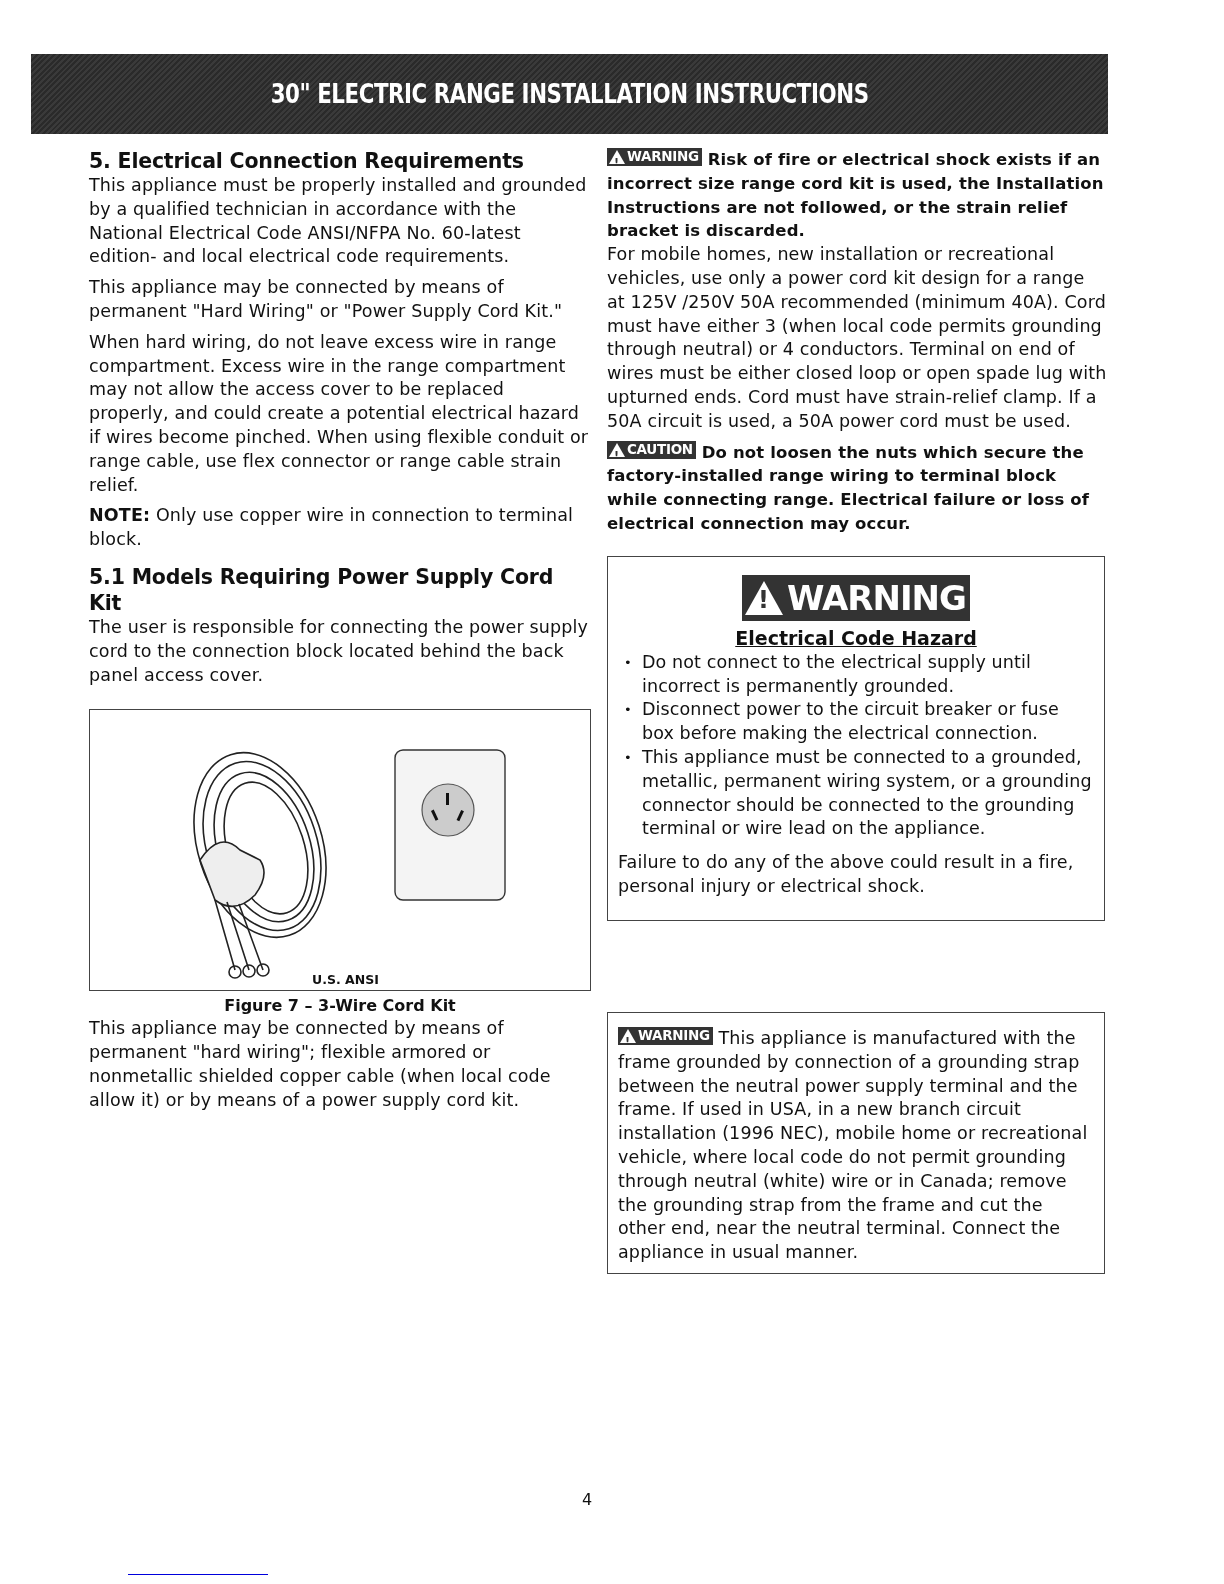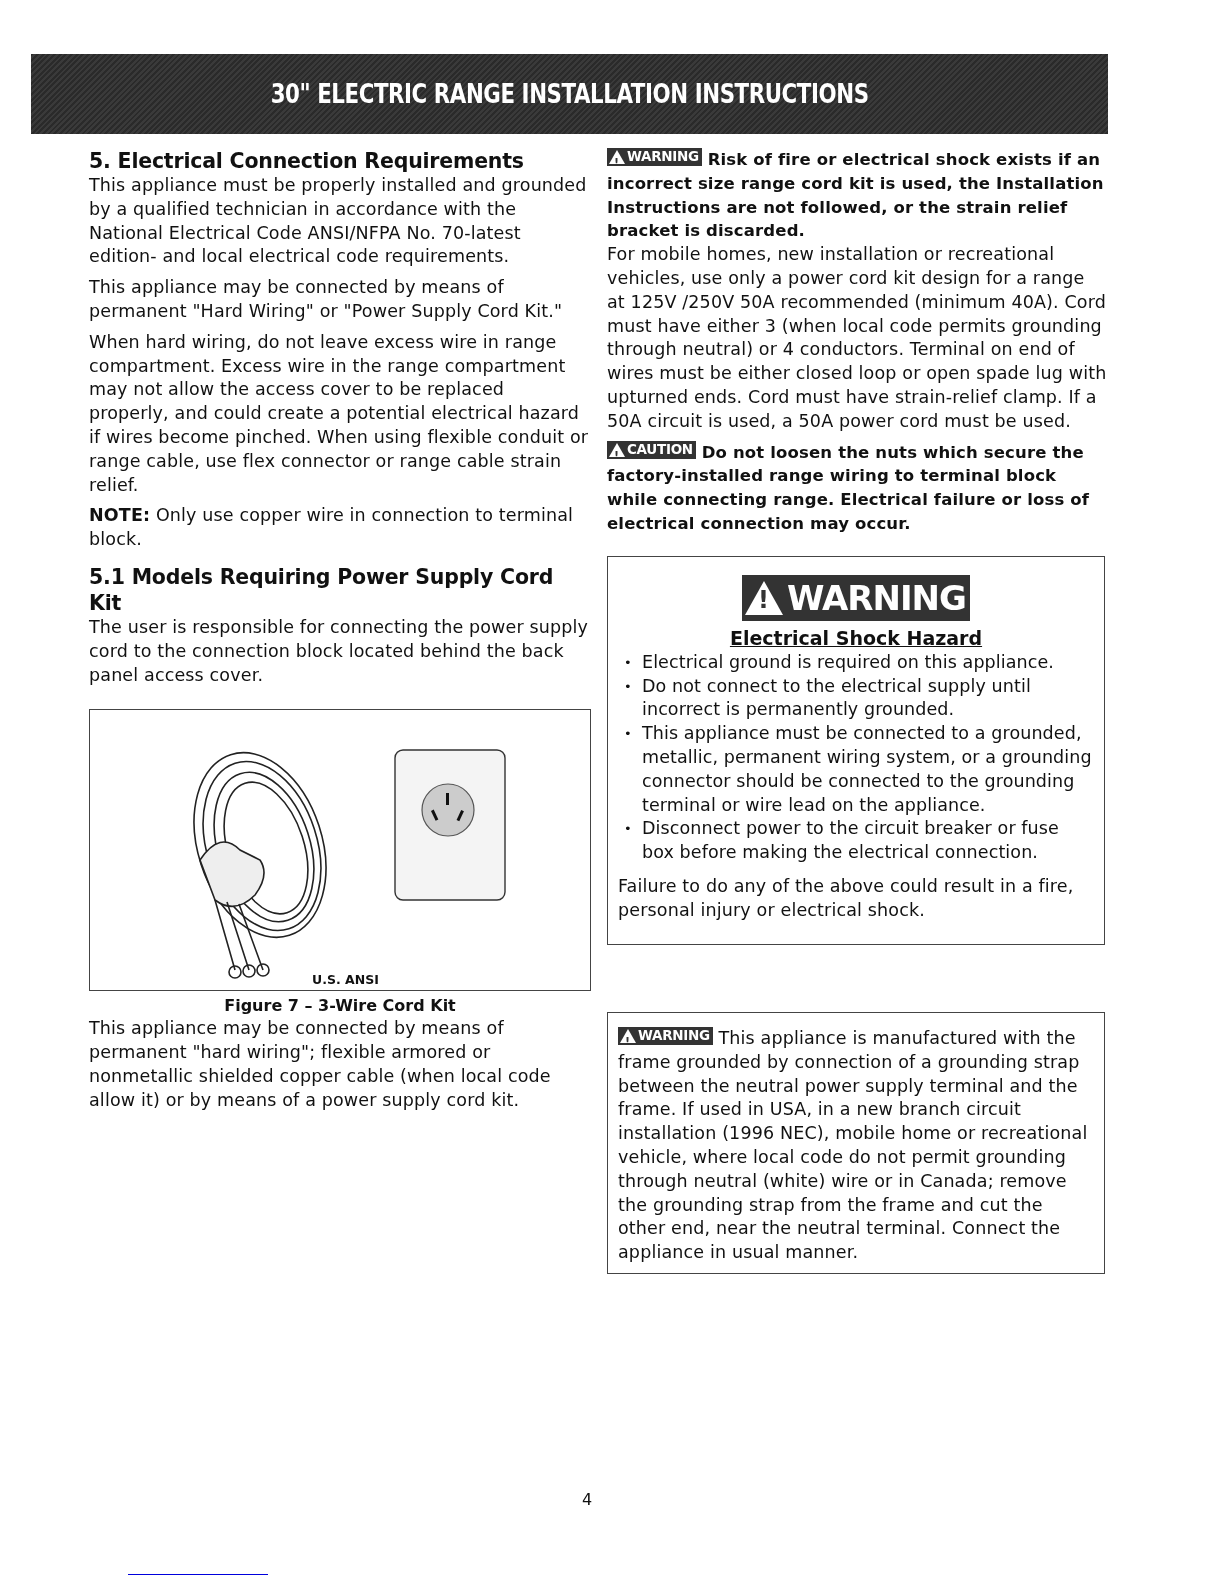--- a/index.html
+++ b/index.html
@@ -87,21 +87,21 @@
   </style>
 </head>
 <body>
 
 <div class="banner">
   <span class="banner-title">30" ELECTRIC RANGE INSTALLATION INSTRUCTIONS</span>
 </div>
 
 <div class="col-left">
   <h2>5. Electrical Connection Requirements</h2>
-  <p>This appliance must be properly installed and grounded by a qualified technician in accordance with the National Electrical Code ANSI/NFPA No. 70-latest edition- and local electrical code requirements.</p>
+  <p>This appliance must be properly installed and grounded by a qualified technician in accordance with the National Electrical Code ANSI/NFPA No. 60-latest edition- and local electrical code requirements.</p>
   <p>This appliance may be connected by means of permanent "Hard Wiring" or "Power Supply Cord Kit."</p>
   <p>When hard wiring, do not leave excess wire in range compartment. Excess wire in the range compartment may not allow the access cover to be replaced properly, and could create a potential electrical hazard if wires become pinched. When using flexible conduit or range cable, use flex connector or range cable strain relief.</p>
   <p style="margin-bottom:12px;">
     <span class="note-label">NOTE:</span><span> Only use copper wire in connection to terminal block.</span>
   </p>
   <h2>5.1 Models Requiring Power Supply Cord Kit</h2>
   <p>The user is responsible for connecting the power supply cord to the connection block located behind the back panel access cover.</p>
 
   <div class="figure-box">
     <svg width="500" height="280" viewBox="0 0 500 280">
@@ -149,26 +149,25 @@
       </span><span> Do not loosen the nuts which secure the factory-installed range wiring to terminal block while connecting range. Electrical failure or loss of electrical connection may occur.</span>
   </p>
 
   <div class="warning-box">
     <div class="big-badge-wrap">
       <span class="big-badge">
           <span class="tri"></span>
           <span>WARNING</span>
         </span>
     </div>
-    <div class="hazard-title">Electrical Shock Hazard</div>
+    <div class="hazard-title">Electrical Code Hazard</div>
     <ul class="bullets">
-      <li>Electrical ground is required on this appliance.</li>
       <li>Do not connect to the electrical supply until incorrect is permanently grounded.</li>
+      <li>Disconnect power to the circuit breaker or fuse box before making the electrical connection.</li>
       <li>This appliance must be connected to a grounded, metallic, permanent wiring system, or a grounding connector should be connected to the grounding terminal or wire lead on the appliance.</li>
-      <li>Disconnect power to the circuit breaker or fuse box before making the electrical connection.</li>
     </ul>
     <p class="failure">Failure to do any of the above could result in a fire, personal injury or electrical shock.</p>
   </div>
 
   <div class="warning-box-2">
     <p style="margin:0;">
       <span class="badge">
           <span class="tri"></span>
           <span>WARNING</span>
         </span><span> This appliance is manufactured with the frame grounded by connection of a grounding strap between the neutral power supply terminal and the frame. If used in USA, in a new branch circuit installation (1996 NEC), mobile home or recreational vehicle, where local code do not permit grounding through neutral (white) wire or in Canada; remove the grounding strap from the frame and cut the other end, near the neutral terminal. Connect the appliance in usual manner.</span>

